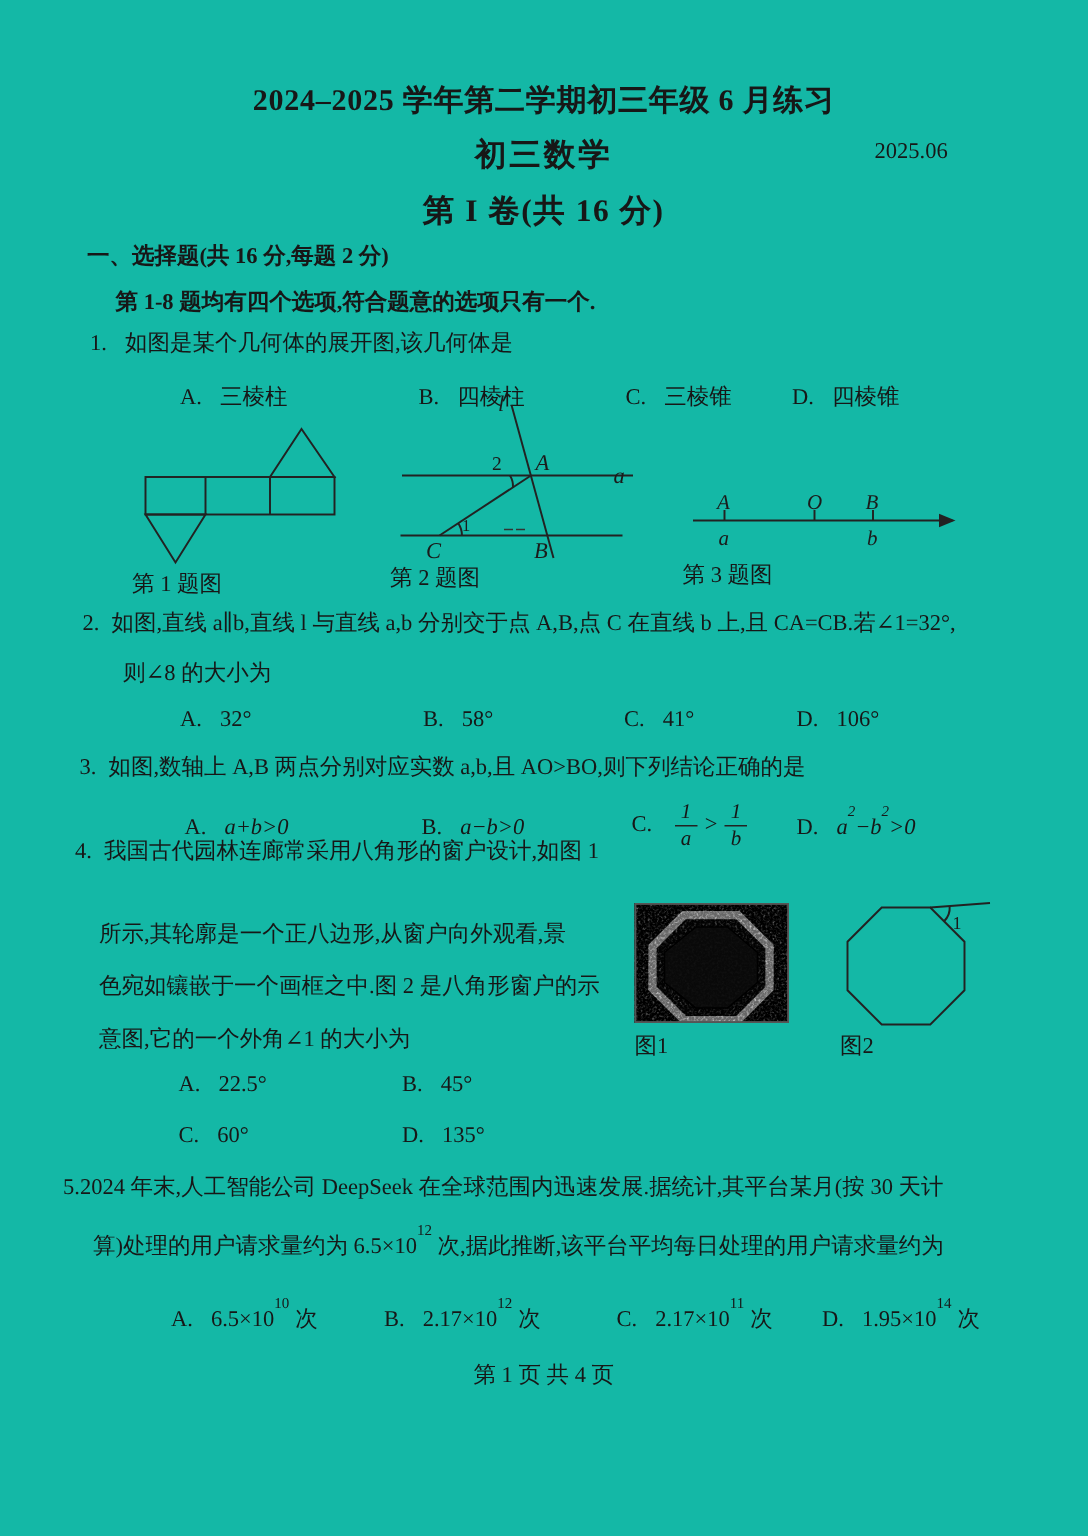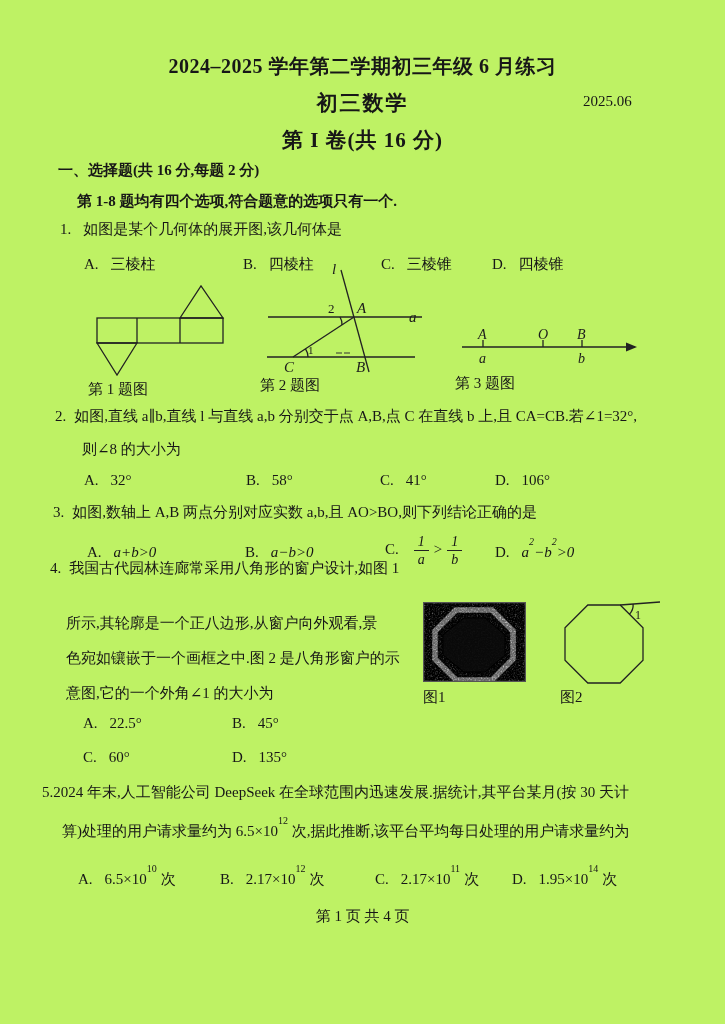--- a/index.html
+++ b/index.html
@@ -1,28 +1,28 @@
 <!DOCTYPE html>
 <html><head>
 <meta charset="utf-8">
 <style>
   html,body{margin:0;padding:0;background:#ffffff;}
-  .page{position:relative;width:725px;height:1024px;background:#bef264;overflow:hidden;
+  .page{position:relative;width:725px;height:1024px;background:#14b8a6;overflow:hidden;
         font-family:"Liberation Serif","DejaVu Serif",serif;color:#171717;}
   .abs{position:absolute;white-space:nowrap;}
   .ctr{left:0;width:100%;text-align:center;}
   .title{font-size:20px;font-weight:700;letter-spacing:.5px;}
   .subject{font-size:21px;font-weight:700;letter-spacing:2px;}
   .date{font-size:15px;}
   .section{font-size:21px;font-weight:700;letter-spacing:1px;}
   .heib{font-family:Liberation Serif, serif;font-weight:700;font-size:15px;}
   .qline{font-size:15px;line-height:19px;}
   .qnum{margin-right:12px;}
   .optrow{left:0;width:100%;height:30px;}
-  .opt{position:absolute;top:0;font-size:15px;white-space:nowrap;}
+  .opt{position:absolute;top:0;font-size:15px;white-space:nowrap;margin-left:36px;}
   .olbl{margin-right:12px;font-style:normal;}
   .math{font-style:italic;}
   .sup{font-size:10px;position:relative;top:-6px;line-height:0;}
   .unit{margin-left:4px;}
   .frac{display:inline-block;text-align:center;vertical-align:middle;margin:0 3px;font-style:italic;}
   .frac .fnum{display:block;padding:0 4px 1px 4px;border-bottom:1.4px solid #222;line-height:14px;font-size:14px;}
   .frac .fden{display:block;line-height:15px;font-size:14px;padding-top:1px;}
   .rel{margin:0 2px;font-style:normal;}
   .fig{position:absolute;}
   .cap{font-size:15px;text-align:left;}

